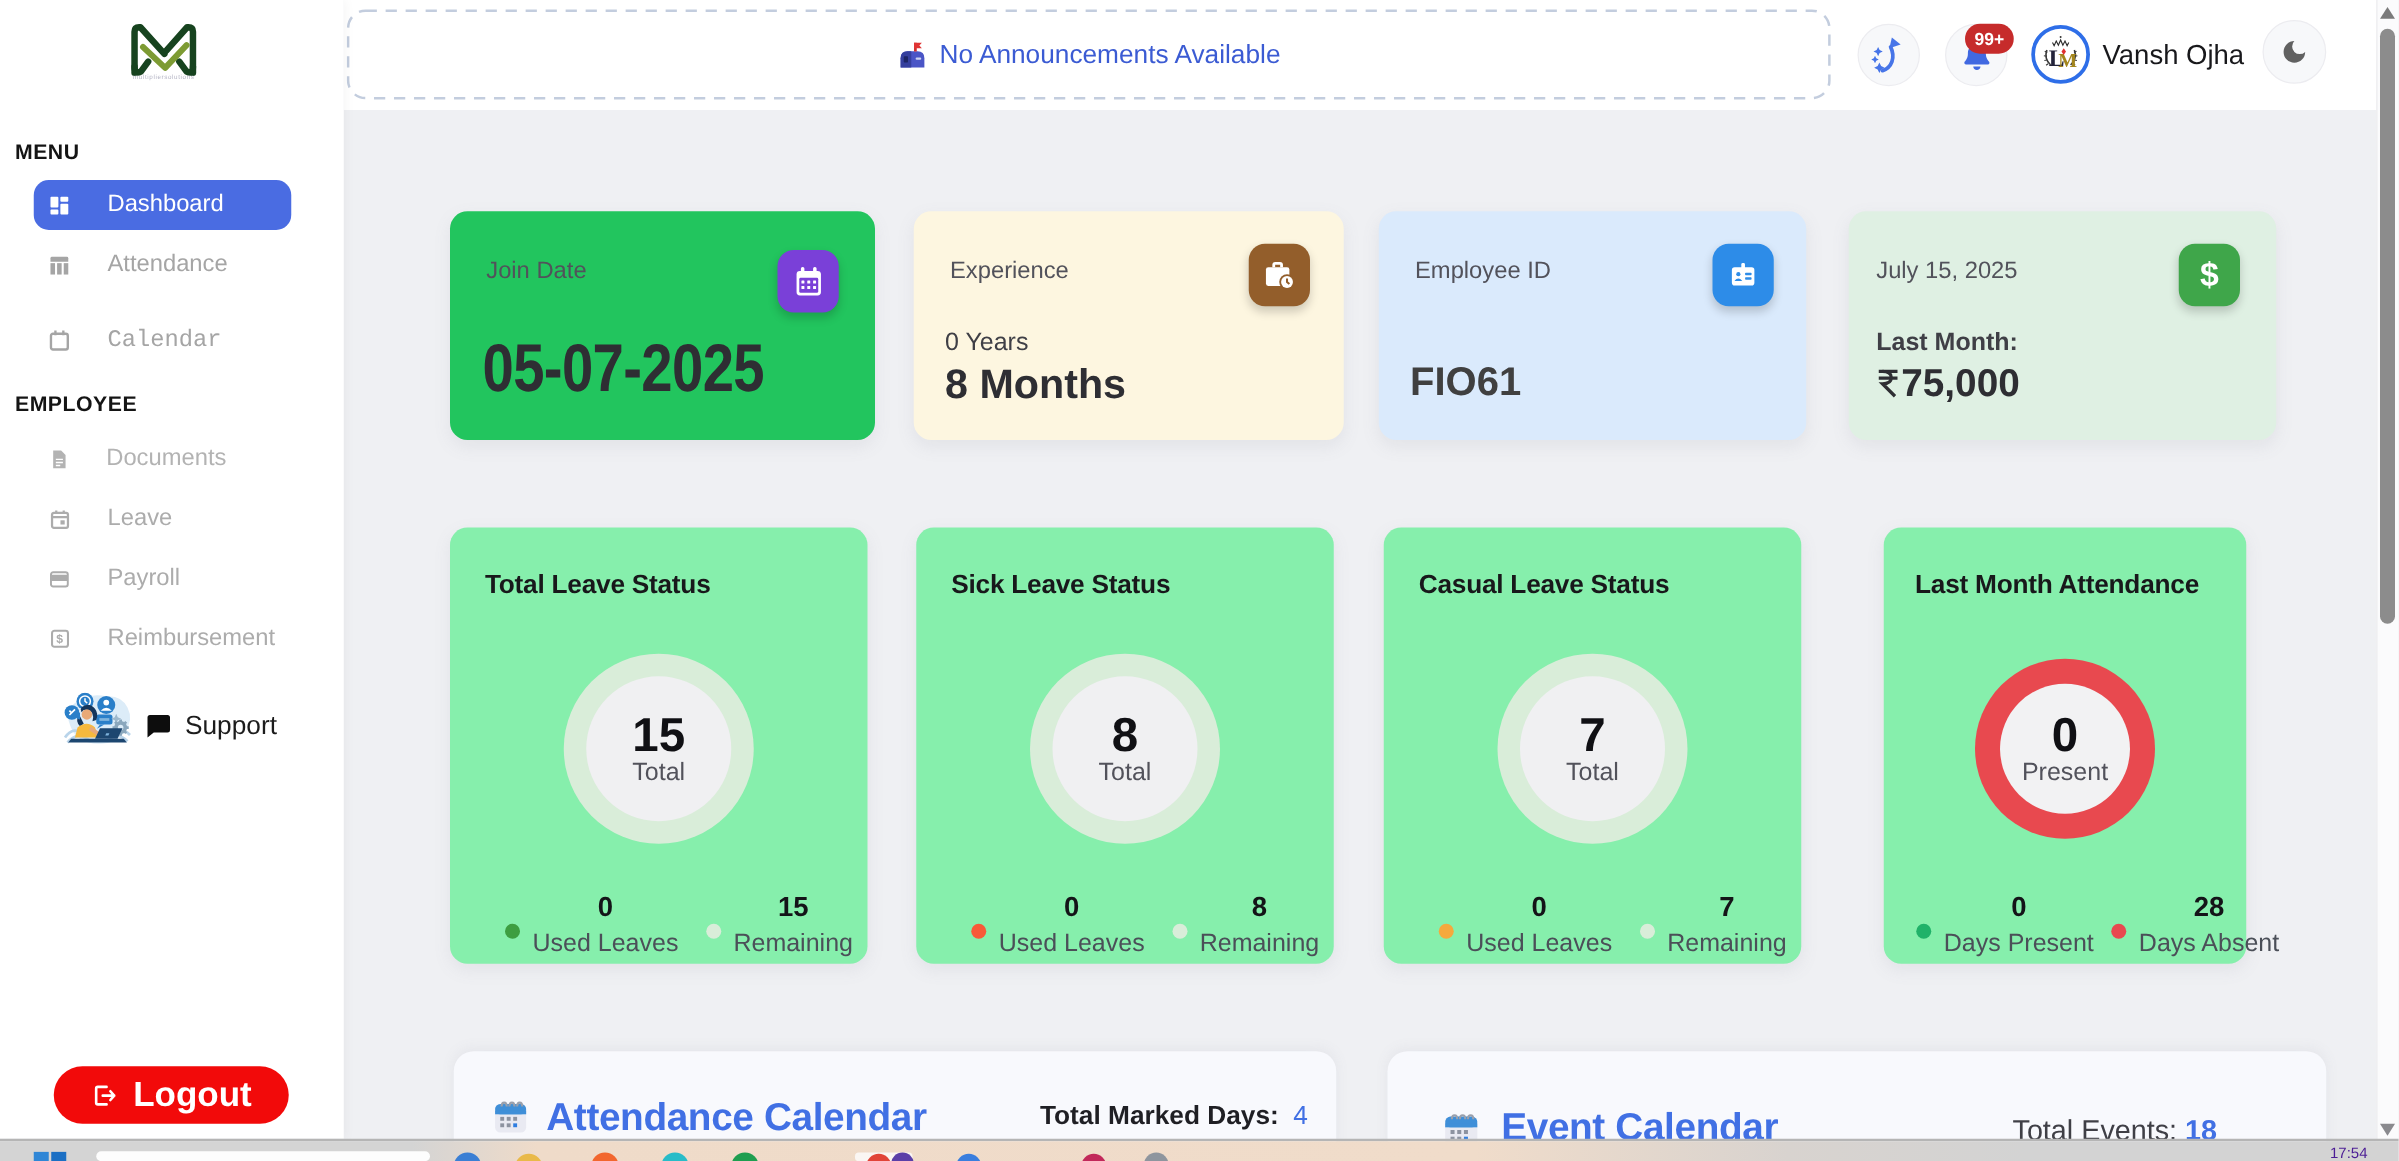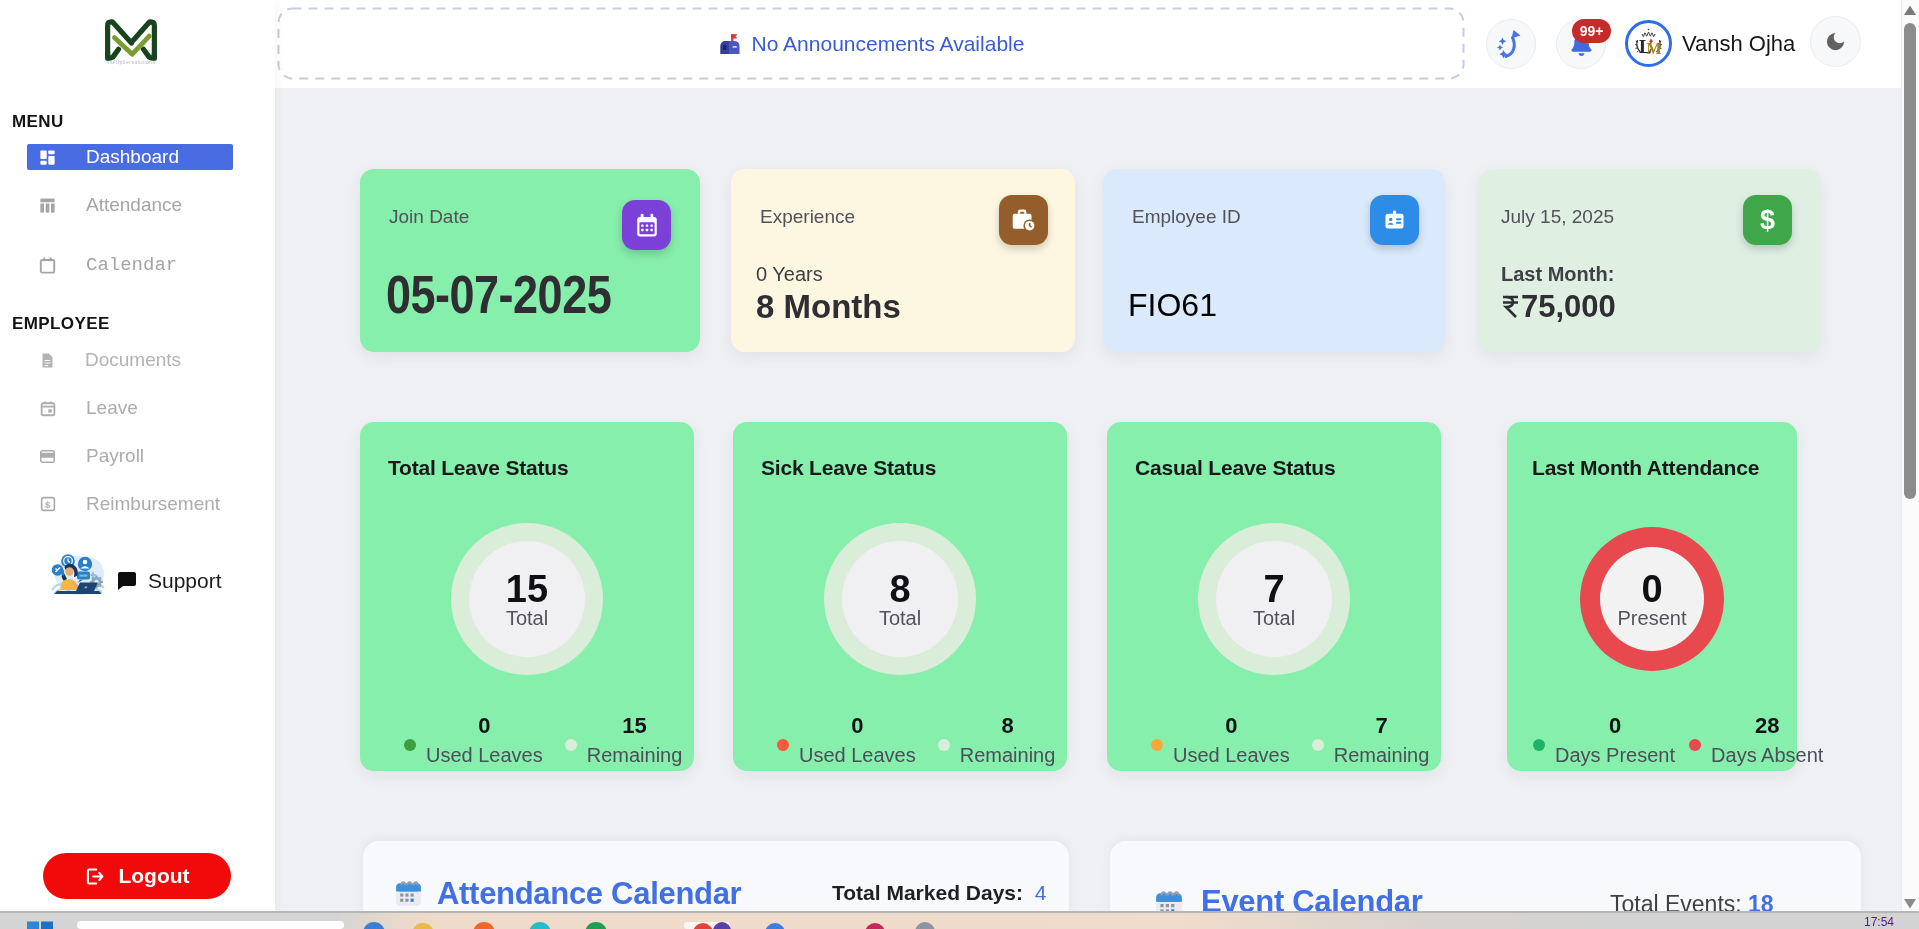--- a/index.html
+++ b/index.html
@@ -3,21 +3,21 @@
 <meta charset="utf-8">
 <style>
   * { margin:0; padding:0; box-sizing:border-box; }
   html,body { width:1919px; height:929px; overflow:hidden; }
   body { font-family:"Liberation Sans", sans-serif; background:#eff0f3; position:relative; }
   .abs { position:absolute; }
 
   
   #sidebar { left:0; top:0; width:275px; height:911px; background:#ffffff; box-shadow:2px 0 8px rgba(0,0,0,.04); z-index:5; }
   .seclabel { font-size:17px; font-weight:bold; color:#141414; letter-spacing:.4px; }
-  .navitem { left:27px; width:206px; height:26px; border-radius:2px; display:flex; align-items:center; }
+  .navitem { left:27px; width:206px; height:40px; border-radius:12px; display:flex; align-items:center; }
   .navitem .nicon { width:19px; height:19px; margin-left:11px; }
   .navitem .ntext { margin-left:29px; font-size:19px; color:#a5a5a5; }
   .navitem.active { background:#4a6ce2; }
   .navitem.active .ntext { color:#fff; }
 
   
   #header { left:275px; top:0; width:1628px; height:88px; background:#fff; }
   #annc { left:277px; top:7px; width:1188px; height:73px; border-radius:14px;
           display:flex; align-items:center; justify-content:center; gap:10px; }
   #annc span { color:#3b5bd3; font-size:21px; font-weight:500; }
@@ -109,21 +109,21 @@
   </svg>
 </div>
 <div class="abs" style="left:1682px; top:31px; font-size:22px; font-weight:500; color:#18181b;">Vansh Ojha</div>
 
 <div class="abs hcirc" style="left:1810px; top:16px; width:51px; height:51px;">
   <svg width="23" height="23" viewBox="0 0 24 24">
       <path fill="#616161" d="M12 3a6 6 0 0 0 9 9 9 9 0 1 1-9-9Z"></path>
     </svg>
 </div>
 
-<div class="abs scard" style="left:360px; width:340px; background:#86efac;">
+<div class="abs scard" style="left:360px; width:340px; background:#22c55e;">
   <div class="title">Join Date</div>
   <div class="iconsq" style="left:262px; top:31px; background:#7a40d8;">
     <svg width="26" height="26" viewBox="0 0 24 24" fill="#fff">
       <rect x="6.2" y="1.5" width="2.6" height="4.5" rx="1.2"></rect>
         <rect x="15.2" y="1.5" width="2.6" height="4.5" rx="1.2"></rect>
       <rect x="3" y="4.5" width="18" height="18" rx="2.5" fill="#fff"></rect>
       <rect x="5" y="9.5" width="14" height="11" rx="1" fill="#7a40d8"></rect>
       <g fill="#fff">
         <rect x="6.6" y="11.5" width="2.2" height="2.2" rx="0.4"></rect>
           <rect x="10.9" y="11.5" width="2.2" height="2.2" rx="0.4"></rect>
@@ -157,21 +157,21 @@
   <div class="iconsq" style="left:267px; top:26px; background:#2d8ce8;">
     <svg width="27" height="27" viewBox="0 0 24 24">
       <rect x="10.7" y="3" width="2.6" height="5" rx="1" fill="#fff"></rect>
       <rect x="4" y="6" width="16" height="13" rx="2" fill="#fff"></rect>
       <circle cx="8.6" cy="11" r="1.5" fill="#2d8ce8"></circle>
       <path d="M5.8 15.8 q2.8 -3.4 5.6 0 Z" fill="#2d8ce8"></path>
       <rect x="13.4" y="10" width="4.6" height="1.7" rx="0.5" fill="#2d8ce8"></rect>
       <rect x="13.4" y="13.2" width="4.6" height="1.7" rx="0.5" fill="#2d8ce8"></rect>
     </svg>
   </div>
-  <div class="abs" style="left:25px; top:118px; font-size:32px; font-weight:normal; color:#000000;">FIO61</div>
+  <div class="abs" style="left:25px; top:118px; font-size:32px; font-weight:bold; color:#404040;">FIO61</div>
 </div>
 
 <div class="abs scard" style="left:1479px; width:342px; background:#dff0e3;">
   <div class="title" style="left:22px;">July 15, 2025</div>
   <div class="iconsq" style="left:264px; top:26px; background:#3fa64a;">
     <span style="color:#fff; font-size:27px; font-weight:bold;">$</span>
   </div>
   <div class="abs" style="left:22px; top:94px; font-size:20px; font-weight:bold; color:#3f3f46;">Last Month:</div>
   <div class="abs" style="left:22px; top:120px; font-size:31px; font-weight:bold; color:#2e2e33;">
     <svg width="20" height="24" viewBox="0 0 20 24" style="vertical-align:-2px;">
@@ -448,21 +448,21 @@
   <svg class="abs" style="left:114px; top:569px;" width="24" height="24" viewBox="0 0 24 24">
     <path d="M4 3 h16 q2 0 2 2 v10 q0 2 -2 2 H9 l-5 4 V5 q0 -2 2 -2 Z" fill="#0d0d0d"></path>
   </svg>
   <div class="abs" style="left:148px; top:569px; font-size:21px; font-weight:500; color:#1c1c1c;">Support</div>
 
   <div class="abs" style="left:43px; top:853px; width:188px; height:46px; background:#f20a0a; border-radius:23px; display:flex; align-items:center; justify-content:center; gap:13px;">
     <svg width="21" height="21" viewBox="0 0 24 24" fill="none" stroke="#fff" stroke-width="2.4" stroke-linecap="round" stroke-linejoin="round">
       <path d="M14 4 H6 Q4.5 4 4.5 5.5 v13 Q4.5 20 6 20 h8"></path>
       <path d="M10.5 12 H21 M17.5 8 L21 12 L17.5 16"></path>
     </svg>
-    <span style="color:#fff; font-size:21px; font-weight:bold;">Logout</span>
+    <span style="color:#fff; font-size:28px; font-weight:bold;">Logout</span>
   </div>
 </div>
 
 <div class="abs" id="sbtrack"></div>
 <svg class="abs" style="left:1903px; top:5px; z-index:9;" width="14" height="11" viewBox="0 0 14 11">
     <path d="M7 0.5 L13 10 H1 Z" fill="#7b7b7b"></path>
   </svg>
 <div class="abs" id="sbthumb"></div>
 <svg class="abs" style="left:1903px; top:898px; z-index:9;" width="14" height="11" viewBox="0 0 14 11">
     <path d="M7 10.5 L13 1 H1 Z" fill="#8a8a8e"></path>

